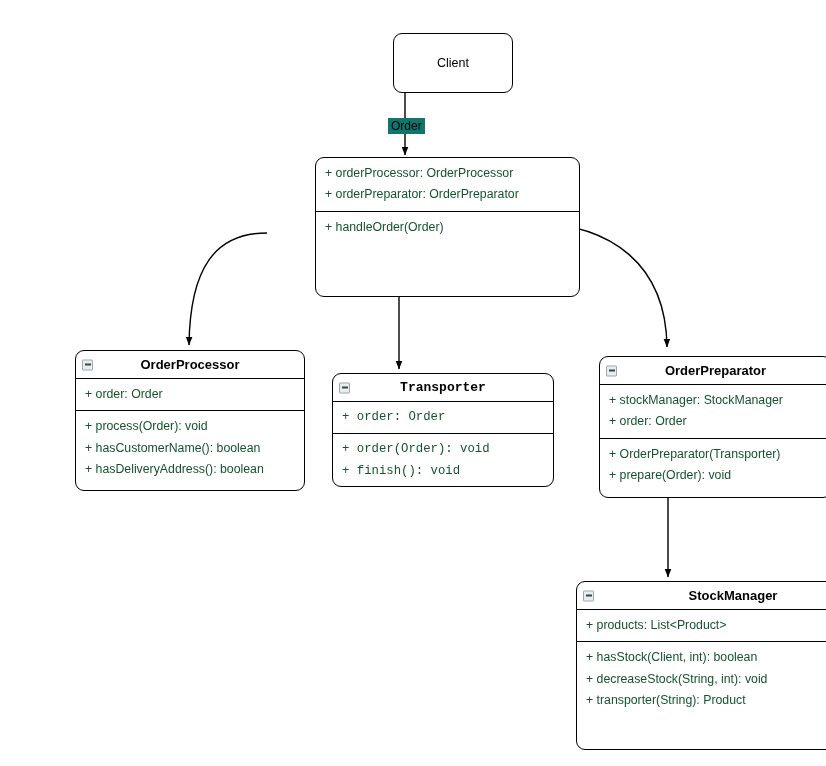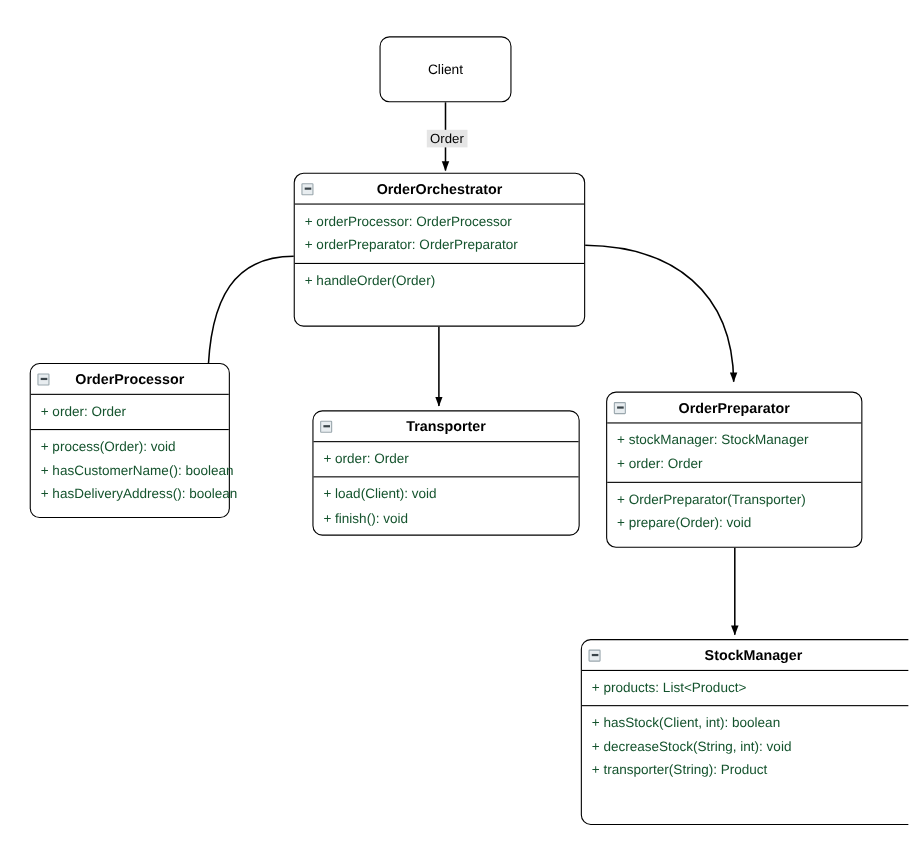--- a/index.html
+++ b/index.html
@@ -20,20 +20,21 @@
   }
 
   
   .uml-node {
     position: absolute;
     box-sizing: border-box;
     background: #ffffff;
     border: 1.4px solid #000000;
     border-radius: 9px;
     z-index: 5;
+    margin-left: 48px;
   }
   .simple-node {
     display: flex;
     align-items: center;
     justify-content: center;
     font-size: 12.5px;
     color: #000000;
   }
 
   .node-title {
@@ -93,21 +94,21 @@
     left: 0;
     top: 0;
     width: 826px;
     height: 766px;
     z-index: 1;
     pointer-events: none;
   }
   .edge-label {
     position: absolute;
     z-index: 3;
-    background: #e5e5e5;
+    background: #0f766e;
     font-size: 12px;
     color: #000000;
     padding: 1px 3px;
     white-space: nowrap;
   }
 </style>
 </head>
 <body>
 
 <div id="canvas">
@@ -140,58 +141,54 @@
     </g>
   </svg>
 
   <div class="edge-label" style="left:388px; top:118px;">Order</div>
 
   <div class="uml-node simple-node" style="left:345px; top:33px; width:120px; height:60px;">
     <span>Client</span>
   </div>
 
   <div class="uml-node" style="left:267px; top:157px; width:265px; height:140px;">
-    <div class="node-title">
-      <span class="collapse-icon"></span>
-      <span>OrderOrchestrator</span>
-    </div>
     <div class="node-section">
       <div class="node-row">+ orderProcessor: OrderProcessor</div>
       <div class="node-row">+ orderPreparator: OrderPreparator</div>
     </div>
     <div class="node-section">
       <div class="node-row">+ handleOrder(Order)</div>
     </div>
   </div>
 
-  <div class="uml-node" style="left:27px; top:330px; width:182px; height:141px;">
+  <div class="uml-node" style="left:27px; top:350px; width:230px; height:141px;">
     <div class="node-title">
       <span class="collapse-icon"></span>
       <span>OrderProcessor</span>
     </div>
     <div class="node-section">
       <div class="node-row">+ order: Order</div>
     </div>
     <div class="node-section">
       <div class="node-row">+ process(Order): void</div>
       <div class="node-row">+ hasCustomerName(): boolean</div>
       <div class="node-row">+ hasDeliveryAddress(): boolean</div>
     </div>
   </div>
 
-  <div class="uml-node" style="left:284px; top:373px; width:243px; height:114px;">
+  <div class="uml-node" style="left:284px; top:373px; width:222px; height:114px;font-family:Liberation Mono, monospace;">
     <div class="node-title">
       <span class="collapse-icon"></span>
       <span>Transporter</span>
     </div>
     <div class="node-section">
       <div class="node-row">+ order: Order</div>
     </div>
     <div class="node-section">
-      <div class="node-row">+ load(Client): void</div>
+      <div class="node-row">+ order(Order): void</div>
       <div class="node-row">+ finish(): void</div>
     </div>
   </div>
 
   <div class="uml-node" style="left:551px; top:356px; width:233px; height:142px;">
     <div class="node-title">
       <span class="collapse-icon"></span>
       <span>OrderPreparator</span>
     </div>
     <div class="node-section">

